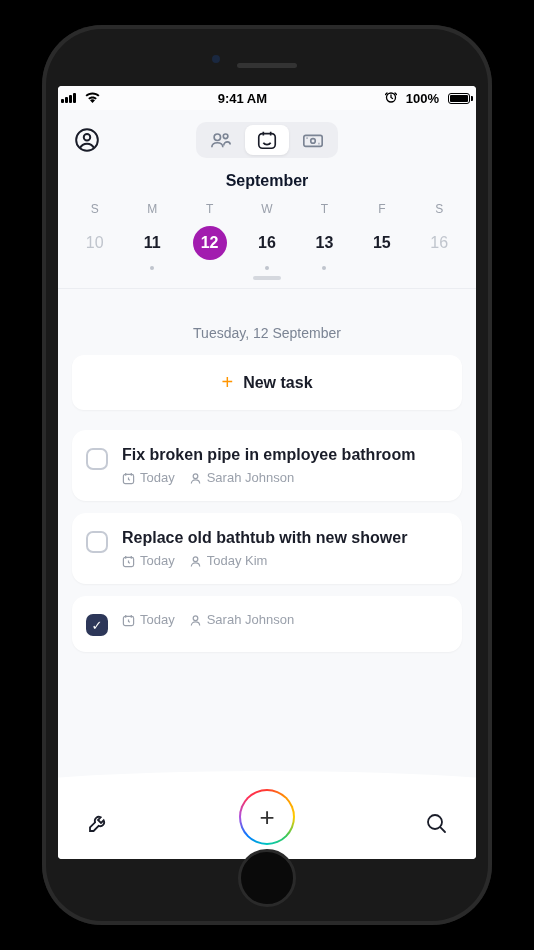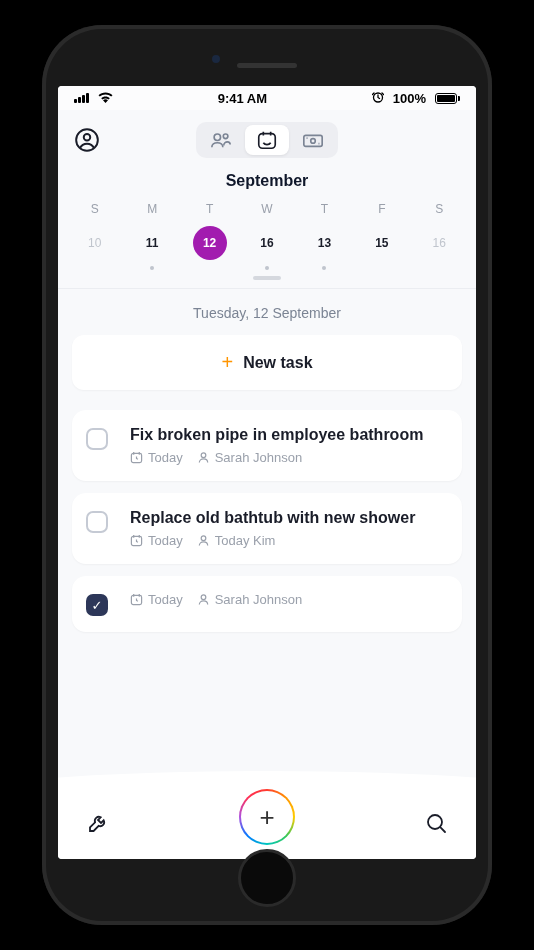--- a/index.html
+++ b/index.html
@@ -61,21 +61,21 @@
       overflow: hidden;
       position: relative;
       display: flex;
       flex-direction: column;
     }
     .status-bar {
       height: 24px;
       display: flex;
       justify-content: space-between;
       align-items: center;
-      padding: 0 16px;
+      padding: 0 3px;
       font-size: 13px;
       font-weight: 600;
       color: #000;
       background: #fcfcfd;
     }
     .status-left, .status-right { display: flex; align-items: center; gap: 9px; }
     .signal-bars { display: flex; gap: 1px; align-items: flex-end; }
     .signal-bars span { width: 3px; background: #000; border-radius: 1px; }
     .signal-bars span:nth-child(1) { height: 4px; }
     .signal-bars span:nth-child(2) { height: 6px; }
@@ -133,21 +133,21 @@
       text-align: center;
     }
     .day-col { display: flex; flex-direction: column; align-items: center; gap: 10px; }
     .day-letter { font-size: 12px; color: #9aa0ab; font-weight: 500; }
     .day-num {
       width: 34px;
       height: 34px;
       display: flex;
       align-items: center;
       justify-content: center;
-      font-size: 12px;
+      font-size: 16px;
       font-weight: 600;
       color: #1a1d29;
       border-radius: 50%;
     }
     .day-num.muted { color: #c0c5cd; font-weight: 500; }
     .day-num.selected { background: #a21caf; color: #fff; }
     .day-dot { width: 4px; height: 4px; background: #c0c5cd; border-radius: 50%; margin-top: -4px; }
     .day-dot.hidden { visibility: hidden; }
     .drag-handle {
       width: 28px;
@@ -161,20 +161,21 @@
     .content {
       flex: 1;
       padding: 16px 14px;
       overflow-y: auto;
     }
     .date-label {
       text-align: center;
       color: #7b8494;
       font-size: 14px;
       margin-bottom: 14px;
+      margin-top: 20px;
     }
     .new-task-btn {
       background: #fff;
       border-radius: 12px;
       padding: 16px;
       display: flex;
       align-items: center;
       justify-content: center;
       gap: 10px;
       font-size: 16px;
@@ -183,21 +184,21 @@
       box-shadow: 0 1px 2px rgba(0,0,0,0.04);
       margin-bottom: 20px;
     }
     .plus-orange { color: #ff9500; font-size: 20px; font-weight: 400; }
     
     .task-card {
       background: #fff;
       border-radius: 14px;
       padding: 16px 16px 16px 14px;
       display: flex;
-      gap: 22px;
+      gap: 14px;
       margin-bottom: 12px;
       box-shadow: 0 1px 2px rgba(0,0,0,0.04);
     }
     .checkbox {
       width: 22px;
       height: 22px;
       border: 2px solid #c5cad4;
       border-radius: 7px;
       flex-shrink: 0;
       margin-top: 2px;
@@ -221,21 +222,21 @@
       text-overflow: ellipsis;
       margin-bottom: 6px;
     }
     .task-card.completed .task-title { color: #7b8494; }
     .task-meta {
       display: flex;
       gap: 14px;
       font-size: 13px;
       color: #9aa0ab;
     }
-    .meta-item { display: flex; align-items: center; gap: 5px; }
+    .meta-item { display: flex; align-items: flex-end; gap: 5px; }
     .meta-icon { width: 13px; height: 13px; }
     
     .bottom-nav {
       height: 72px;
       background: #fff;
       display: flex;
       align-items: center;
       justify-content: space-between;
       padding: 0 28px;
       position: relative;

